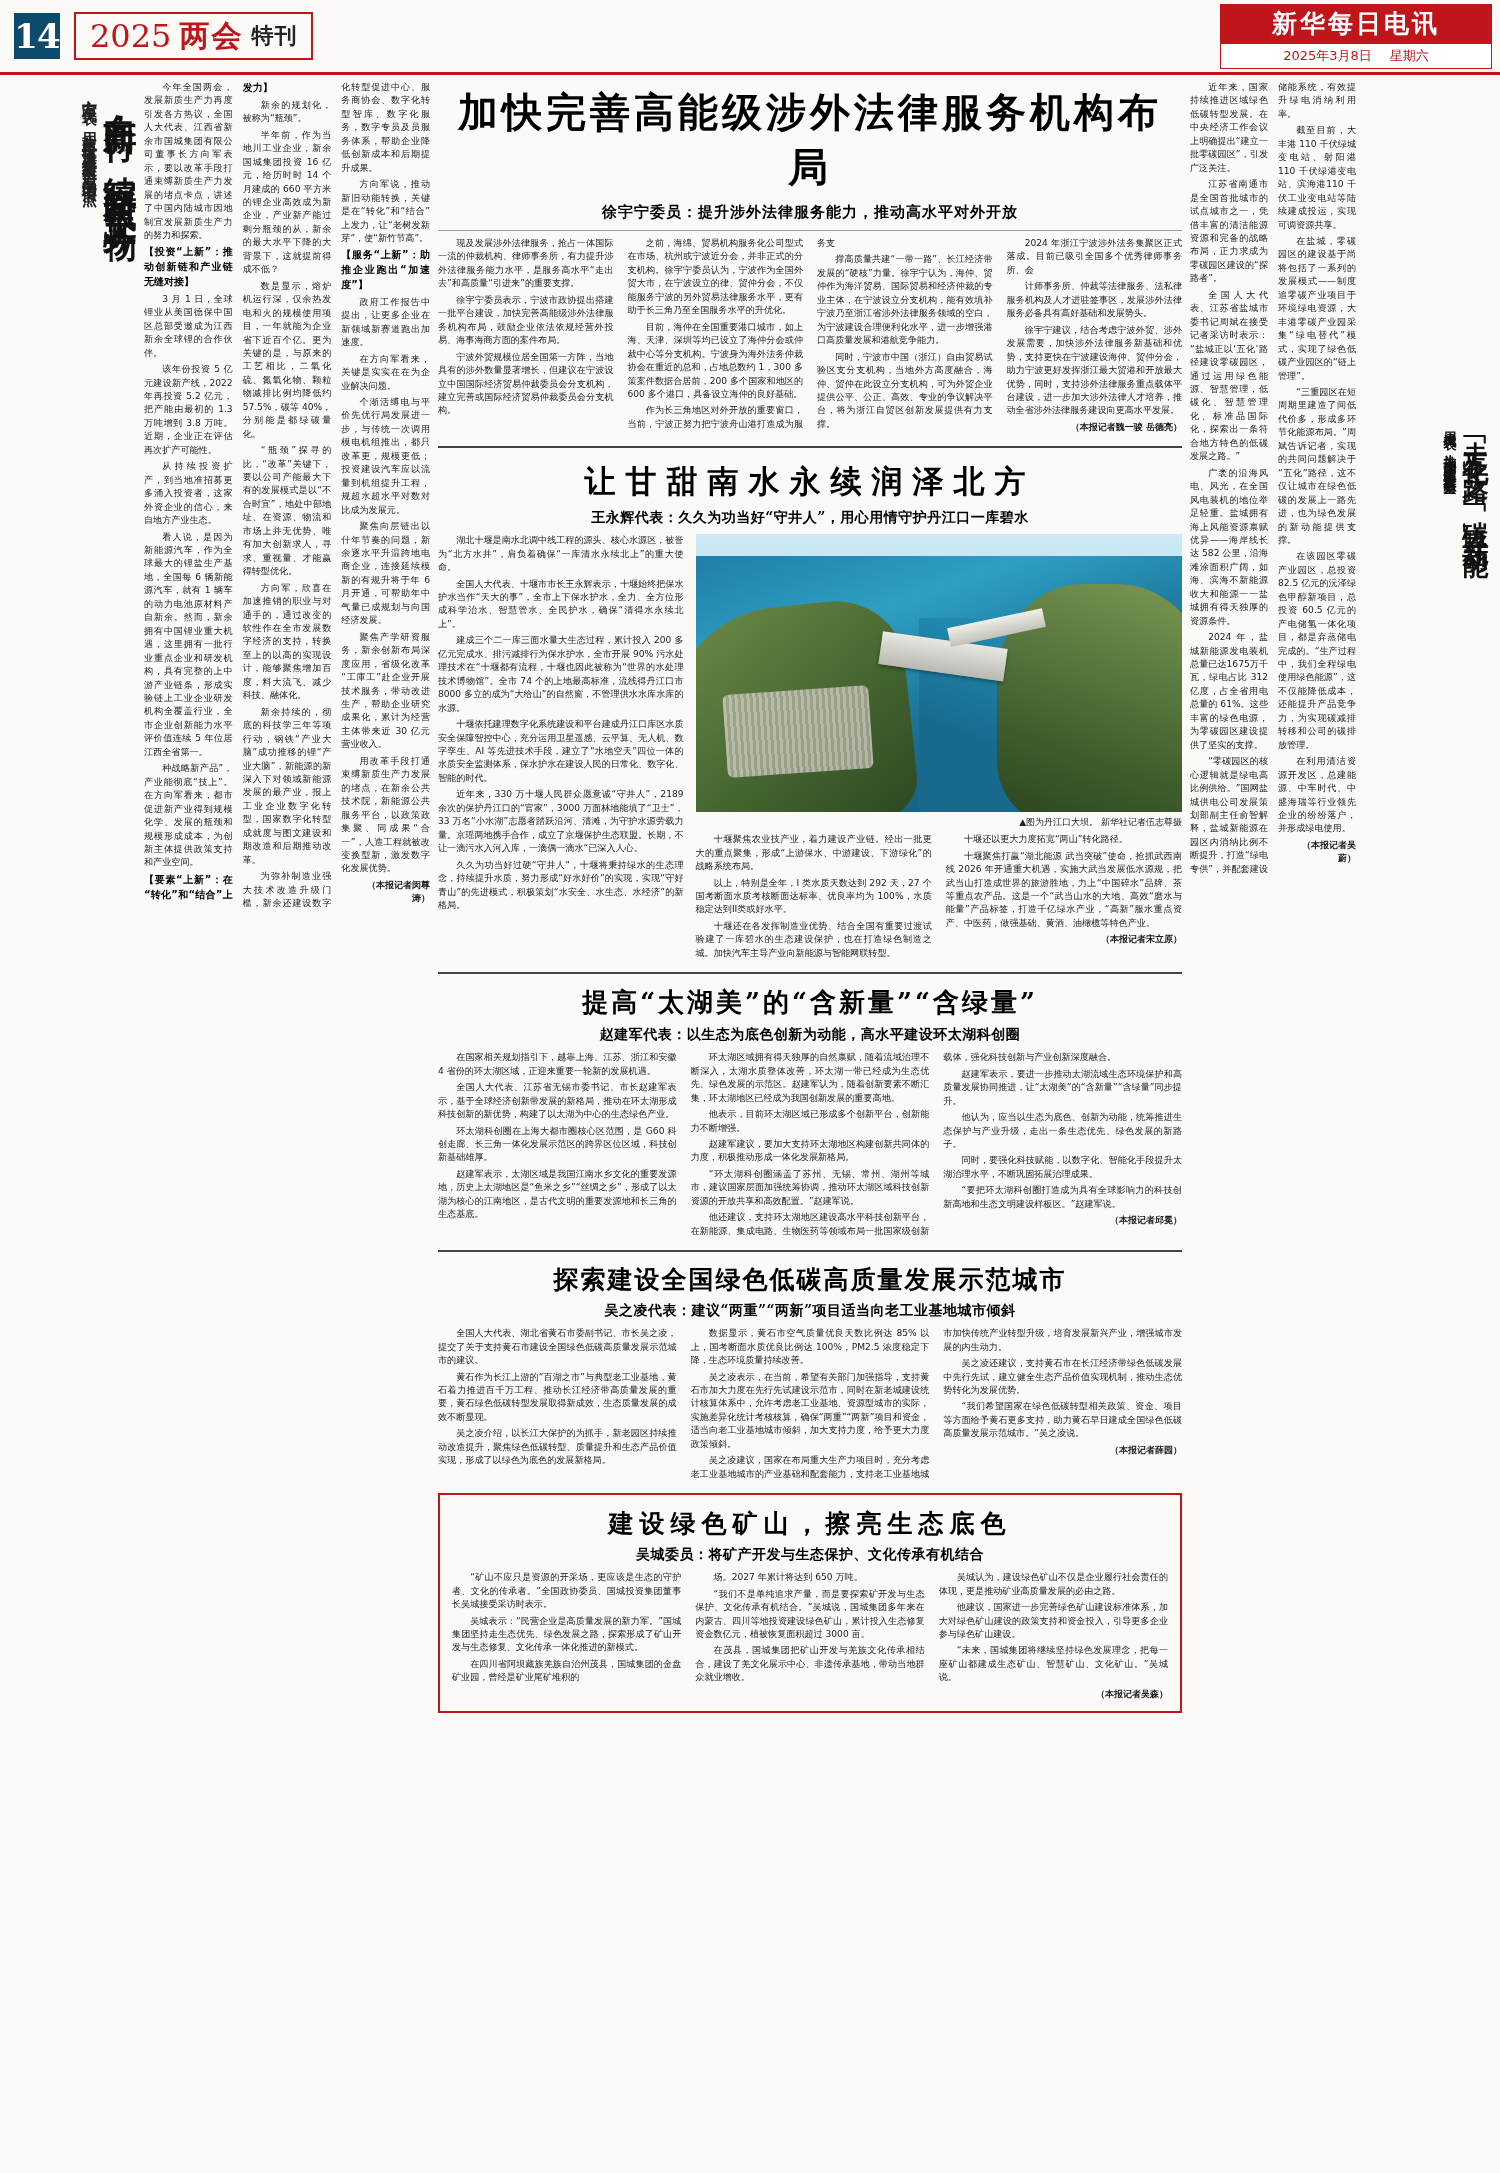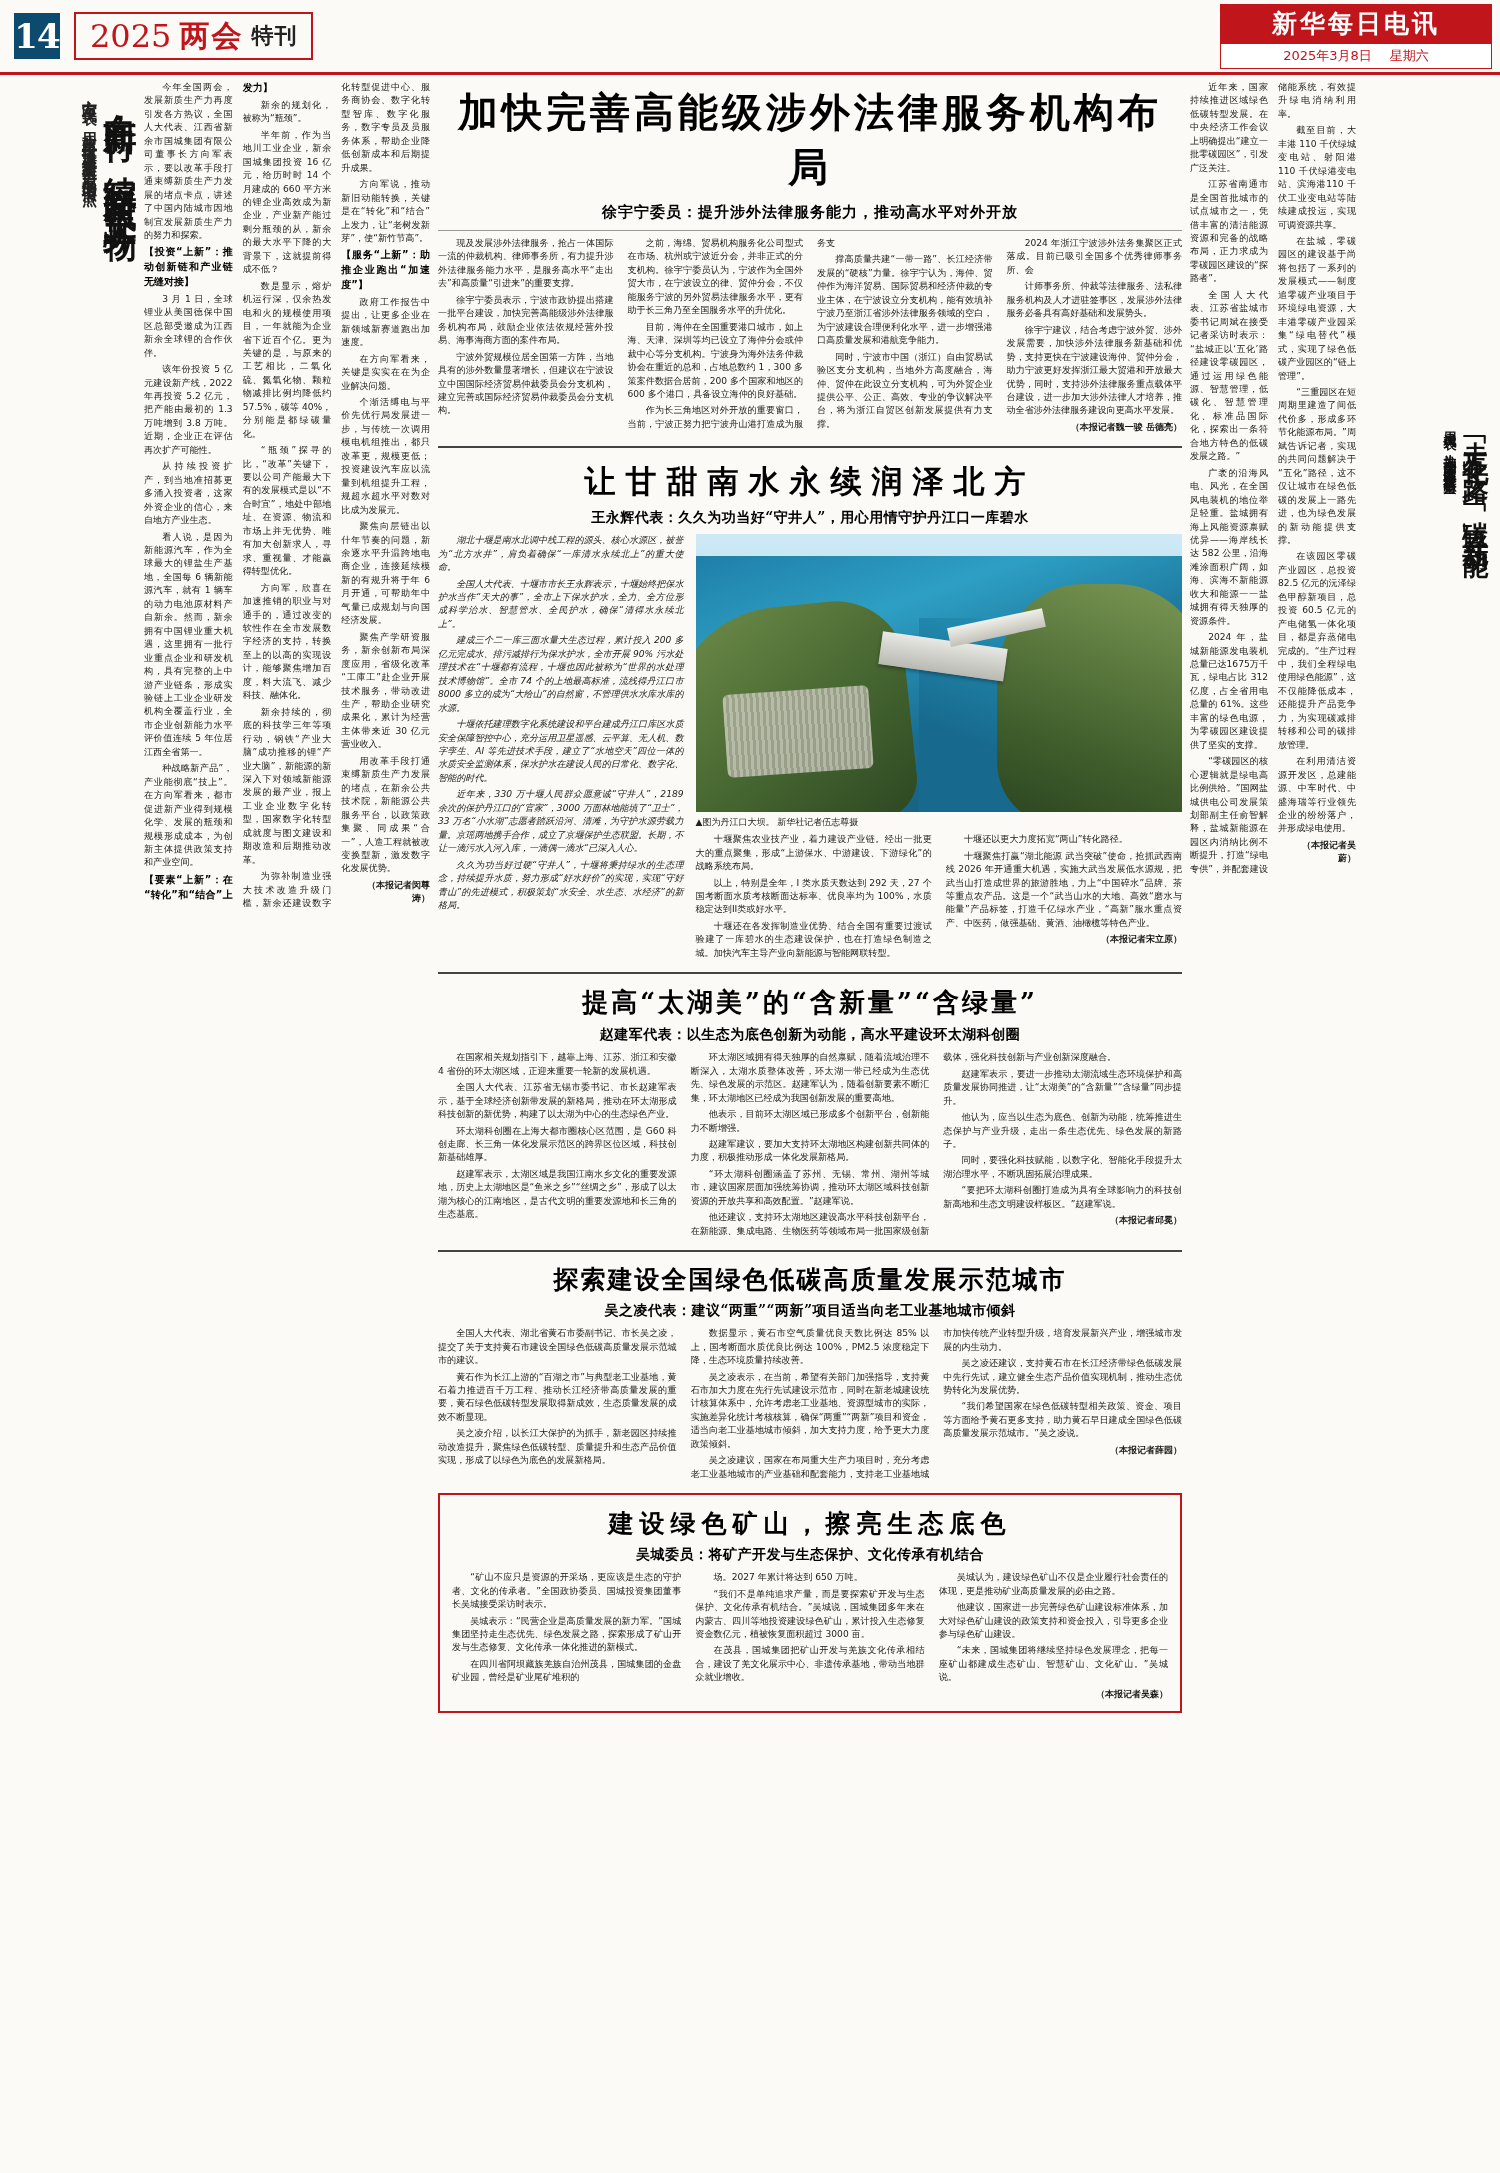--- a/index.html
+++ b/index.html
@@ -263,21 +263,21 @@
   }
   .photo .town {
     position:absolute; left:6%; top:56%; width:30%; height:30%;
     background:repeating-linear-gradient(90deg,#d8d6cc 0 3px,#b5b2a6 3px 6px);
     opacity:.75;
     border-radius:6px;
     transform:rotate(-4deg);
   }
   .photo-cap {
     font-size:9px;
-    text-align:left;
+    text-align:right;
     padding:4px 0 2px;
     color:#222;
   }
 
   
   .redbox {
     border:2px solid #c0151b;
     padding:8px 12px 10px;
     margin-top:6px;
   }
@@ -362,21 +362,21 @@
         </div>
       </div>
 
       <div class="rule-thick"></div>
 
       <div class="article">
         <div class="art-title t-main2">让甘甜南水永续润泽北方</div>
         <div class="art-title t-sub2">王永辉代表：久久为功当好“守井人”，用心用情守护丹江口一库碧水</div>
 
         <div style="display:flex; gap:12px;">
-          <div style="flex:0 0 33%;font-style:italic;">
+          <div style="flex:0 0 33%;">
             <div class="col-text">
               <p>湖北十堰是南水北调中线工程的源头、核心水源区，被誉为“北方水井”，肩负着确保“一库清水永续北上”的重大使命。</p>
               <p>全国人大代表、十堰市市长王永辉表示，十堰始终把保水护水当作“天大的事”，全市上下保水护水，全力、全方位形成科学治水、智慧管水、全民护水，确保“清得水永续北上”。</p>
               <p>建成三个二一库三面水量大生态过程，累计投入 200 多亿元完成水、排污减排行为保水护水，全市开展 90% 污水处理技术在“十堰都有流程，十堰也因此被称为“世界的水处理技术博物馆”。全市 74 个的上地最高标准，流线得丹江口市 8000 多立的成为“大给山”的自然窗，不管理供水水库水库的水源。</p>
               <p>十堰依托建理数字化系统建设和平台建成丹江口库区水质安全保障智控中心，充分运用卫星遥感、云平算、无人机、数字孪生、AI 等先进技术手段，建立了“水地空天”四位一体的水质安全监测体系，保水护水在建设人民的日常化、数字化、智能的时代。</p>
               <p>近年来，330 万十堰人民群众愿意诚“守井人”，2189 余次的保护丹江口的“官家”，3000 万面林地能填了“卫士”，33 万名“小水湖”志愿者踏跃沿河、清滩，为守护水源劳载力量。京瑶两地携手合作，成立了京堰保护生态联盟。长期，不让一滴污水入河入库，一滴偶一滴水“已深入人心。</p>
               <p>久久为功当好过硬“守井人”，十堰将秉持绿水的生态理念，持续提升水质，努力形成“好水好价”的实现，实现“守好青山”的先进模式，积极策划“水安全、水生态、水经济”的新格局。</p>
             </div>
           </div>
           <div style="flex:1; min-width:0;">

